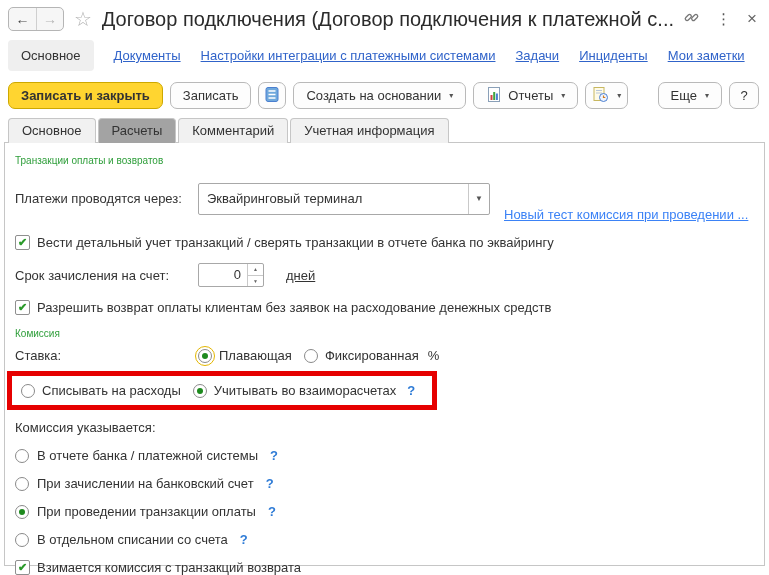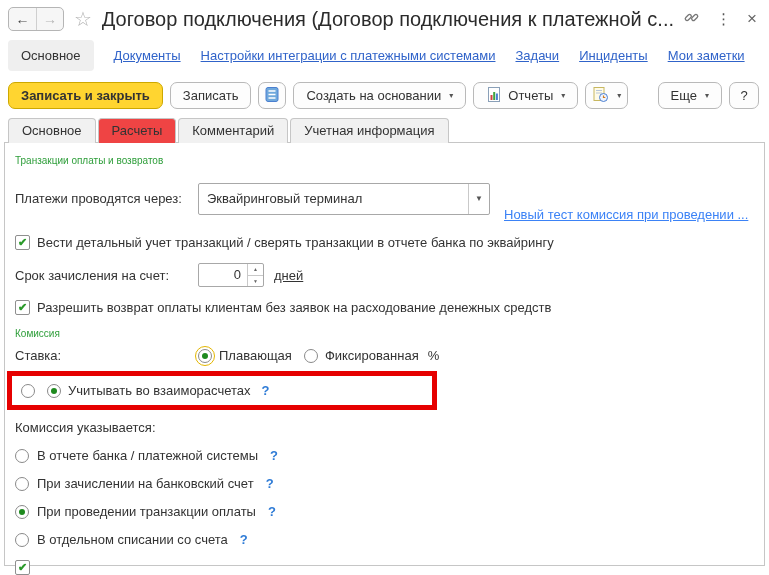--- a/index.html
+++ b/index.html
@@ -28,41 +28,41 @@
   .btn { display:inline-flex; align-items:center; gap:6px; background:#fdfdfd; border:1px solid #b9b9b9; border-radius:7px; padding:0 12px; height:27px; font-size:13px; color:#333; cursor:pointer; white-space:nowrap; }
   .btn-primary { background:#FFD530; border-color:#CDA800; font-weight:bold; }
   .btn-icononly { padding:0 6px; }
   .caret { font-size:8px; color:#555; margin-left:2px; }
   .spacer { flex:1; }
   .btn-help { width:30px; justify-content:center; padding:0; }
 
   
   .tabstrip { display:flex; gap:2px; padding-left:8px; position:relative; z-index:2; margin-bottom:-1px; }
   .tab { border:1px solid #c6c6c6; border-bottom:none; border-radius:4px 4px 0 0; background:#f1f1f1; padding:4px 13px 5px; color:#333; cursor:pointer; }
-  .tab.active { background:#ef4444; }
+  .tab.active { background:#a3a3a3; }
 
   
   .panel { margin:0 4px; border:1px solid #c6c6c6; background:#fff; height:424px; padding:8px 10px; position:relative; }
   .section-h { color:#2E9E3A; font-size:10px; margin:4px 0 9px; }
   .row { display:flex; align-items:center; margin:8px 0; }
   .lbl { width:183px; flex:none; }
   .combo { display:flex; align-items:center; width:292px; height:32px; border:1px solid #a8a8a8; border-radius:2px; background:#fff; cursor:pointer; }
   .combo-val { flex:1; padding:0 8px; white-space:nowrap; overflow:hidden; }
   .combo-btn { width:21px; height:100%; border-left:1px solid #c9c9c9; display:flex; align-items:center; justify-content:center; font-size:8px; color:#555; }
   .flink { color:#3b82f6; text-decoration:underline; margin-left:14px; cursor:pointer; white-space:nowrap;margin-top:32px; }
 
   .cb-row { display:flex; align-items:center; margin:13px 0; gap:7px; cursor:pointer; }
   .cb { width:15px; height:15px; border:1px solid #8f8f8f; border-radius:2px; display:flex; align-items:center; justify-content:center; color:#2B9A2B; font-size:11px; font-weight:bold; background:#fff; flex:none; }
 
   .spin-wrap { display:flex; height:24px; border:1px solid #a8a8a8; border-radius:2px; }
   .spin-val { width:48px; text-align:right; padding-right:6px; line-height:22px; }
   .spin-btns { width:16px; border-left:1px solid #c9c9c9; display:flex; flex-direction:column; }
   .spin-btn { flex:1; font-size:5px; color:#666; display:flex; align-items:center; justify-content:center; cursor:pointer; }
   .spin-btn + .spin-btn { border-top:1px solid #c9c9c9; }
-  .suffix { margin-left:10px;text-decoration:underline; }
+  .suffix { margin-left:22px;text-decoration:underline; }
 
   .radio { width:14px; height:14px; border:1px solid #8a8a8a; border-radius:50%; background:#fff; position:relative; flex:none; }
   .radio.sel::after { content:""; position:absolute; left:3px; top:3px; width:6px; height:6px; border-radius:50%; background:#1E8A1E; }
   .radio.focus { outline:1px solid #E3B600; outline-offset:2px; border-radius:50%; }
   .opt { display:flex; align-items:center; gap:7px; cursor:pointer; }
   .opt + .opt { margin-left:12px; }
   .help { color:#2E7BD6; font-weight:bold; margin-left:4px; cursor:pointer; }
 
   .num-field { display:flex; height:24px; border:1px solid #b5b5b5; border-radius:2px; margin-left:14px; background:#fff; }
   .num-val { width:54px; text-align:right; color:#9a9a9a; padding:0 6px; line-height:22px; }
@@ -229,20 +229,21 @@
       <span class="opt">
         <span class="radio"></span>
         <span>Фиксированная</span>
       </span>
       <span class="pct">%</span>
     </div>
 
     <div class="red-box">
       <span class="opt">
         <span class="radio"></span>
+        <span>Списывать на расходы</span>
       </span>
       <span class="opt">
         <span class="radio sel"></span>
         <span>Учитывать во взаиморасчетах</span>
         <span class="help">?</span>
       </span>
     </div>
 
     <div class="plain-lbl">Комиссия указывается:</div>
 
@@ -264,16 +265,17 @@
     <div class="opt-row">
       <span class="radio"></span>
       <span>В отдельном списании со счета</span>
       <span class="help">?</span>
     </div>
 
     <div class="cb-row">
       <span class="cb">
           <span>✔</span>
         </span>
+      <span>Взимается комиссия с транзакций возврата</span>
     </div>
 
   </div>
 </div>
 
 </body></html>

